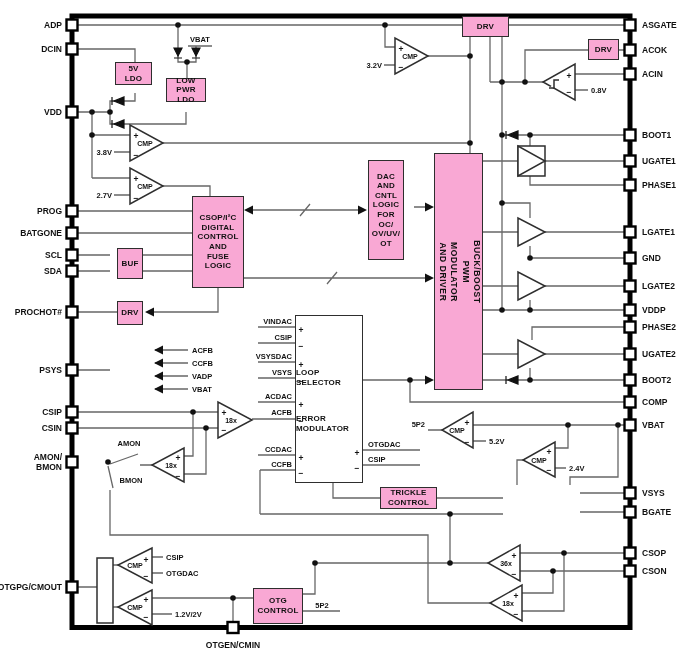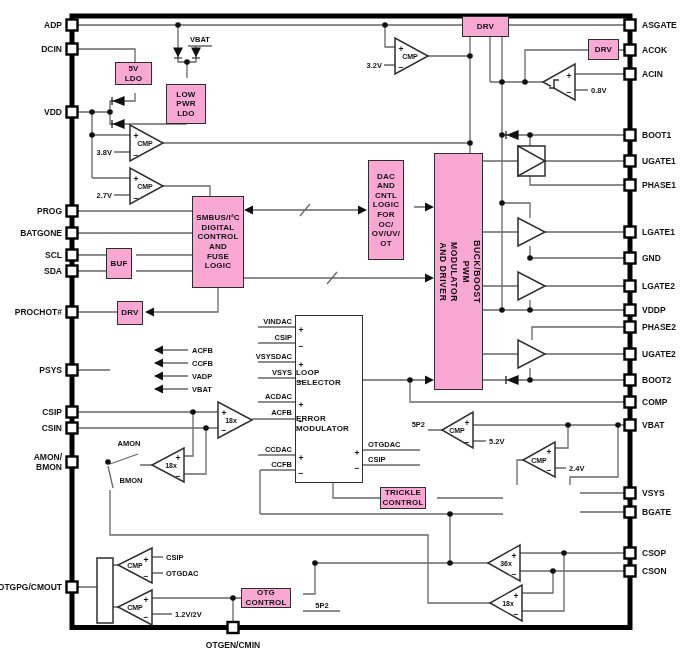--- a/index.html
+++ b/index.html
@@ -293,43 +293,43 @@
     <text class="mk" x="301" y="476">−</text>
     <text class="mk" x="357" y="456">+</text>
     <text class="mk" x="357" y="471">−</text>
   </g>
 </svg>
 
 <div class="blk" style="left:462px;top:16px;width:47px;height:21px">DRV</div>
 <div class="blk" style="left:588px;top:39px;width:31px;height:21px">DRV</div>
 <div class="blk" style="left:115px;top:62px;width:37px;height:23px">5V
 LDO</div>
-<div class="blk" style="left:166px;top:84px;width:40px;height:40px">LOW
+<div class="blk" style="left:166px;top:78px;width:40px;height:24px">LOW
 PWR
 LDO</div>
-<div class="blk" style="left:192px;top:196px;width:52px;height:92px">SMBUS/I²C
+<div class="blk" style="left:192px;top:196px;width:52px;height:92px">CSOP/I²C
 DIGITAL
 CONTROL
 AND
 FUSE
 LOGIC</div>
-<div class="blk" style="left:106px;top:248px;width:26px;height:31px">BUF</div>
+<div class="blk" style="left:117px;top:248px;width:26px;height:31px">BUF</div>
 <div class="blk" style="left:117px;top:301px;width:26px;height:24px">DRV</div>
 <div class="blk" style="left:368px;top:160px;width:36px;height:100px">DAC
 AND
 CNTL
 LOGIC
 FOR OC/
 OV/UV/
 OT</div>
 <div class="blk" style="left:434px;top:153px;width:49px;height:237px"><div class="rot">BUCK/BOOST PWM
 MODULATOR AND DRIVER</div></div>
 <div class="blk noBg" style="left:295px;top:315px;width:68px;height:168px">
   <div class="inLbl" style="top:52px">LOOP
 SELECTOR</div>
   <div class="inLbl" style="top:98px">ERROR
 MODULATOR</div>
 </div>
-<div class="blk" style="left:380px;top:487px;width:46px;height:22px">TRICKLE
+<div class="blk" style="left:380px;top:487px;width:57px;height:22px">TRICKLE
 CONTROL</div>
-<div class="blk" style="left:241px;top:588px;width:50px;height:20px">OTG
+<div class="blk" style="left:253px;top:588px;width:50px;height:36px">OTG
 CONTROL</div>
 </div>
 
 </body></html>

